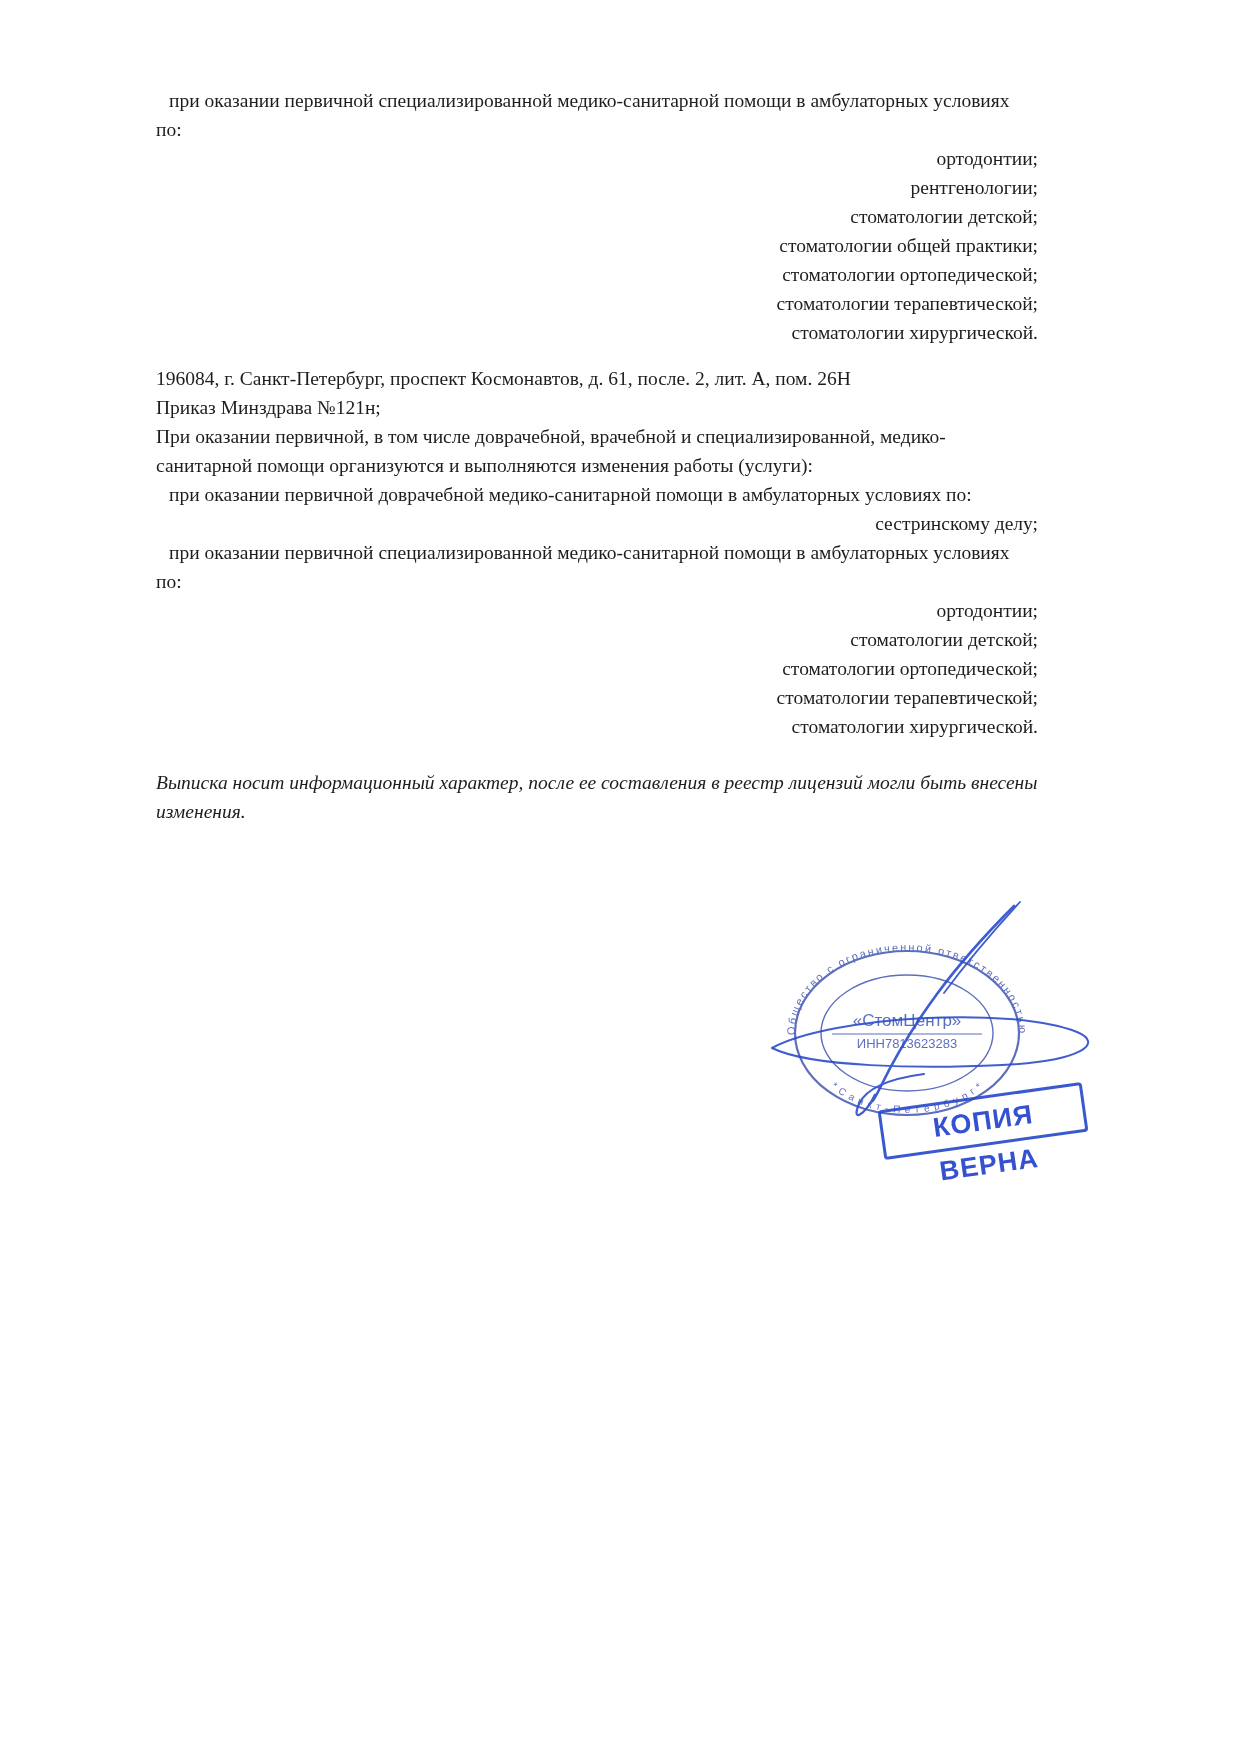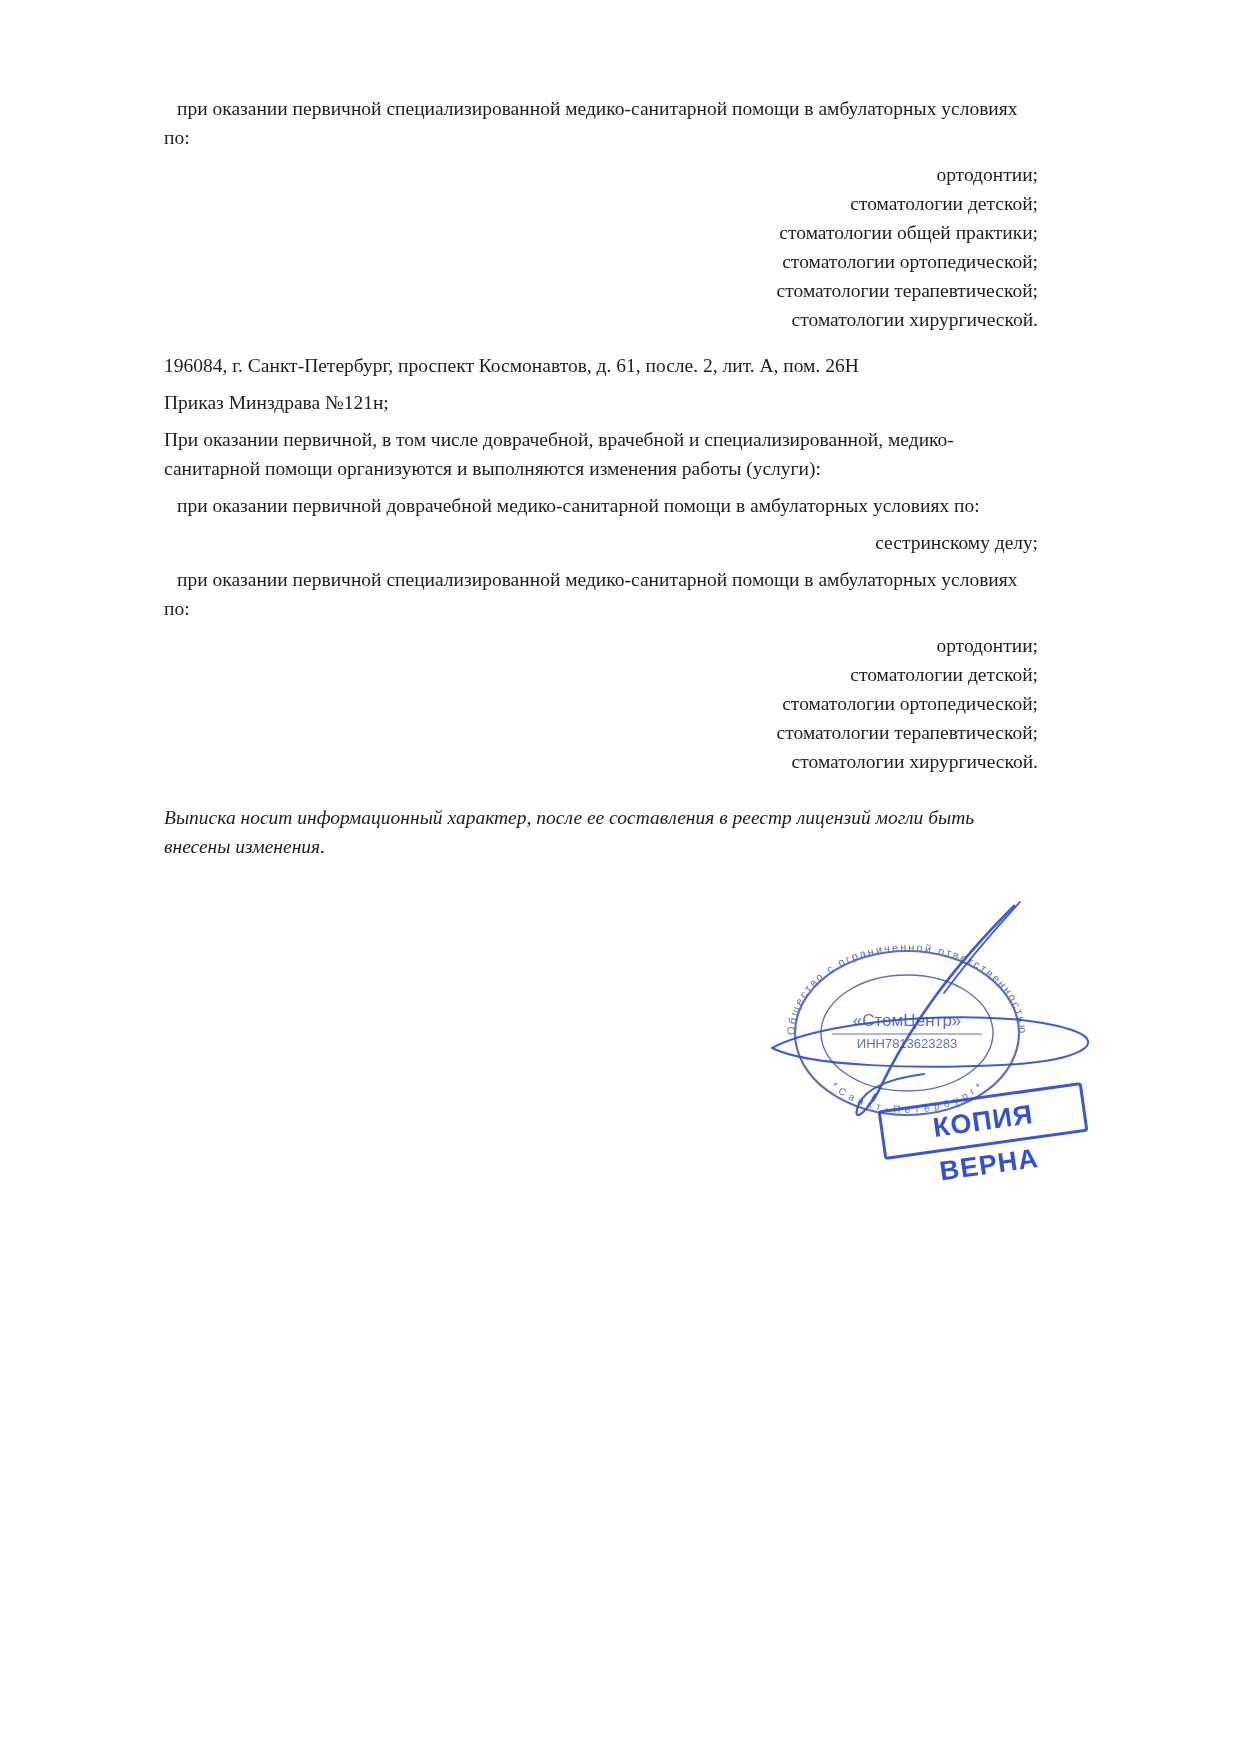--- a/index.html
+++ b/index.html
@@ -12,21 +12,21 @@
     color:#1d1d1f;
     overflow:hidden;
   }
   .content {
     position:absolute;
     left:156px; top:86px;
     width:882px;
     font-size:19.5px;
     line-height:29px;
   }
-  .para { margin:8px; }
+  .para { margin:0; }
   .para.hang { text-indent:13px; }
   .li { margin:0 0 0 26px;text-align:right; }
   .gap-md { margin-top:17px; }
   .gap-lg { margin-top:21px; }
   .gap-xl { margin-top:27px;font-style:italic; }
 
   
   .stamp-zone {
     position:absolute;
     left:752px; top:898px;
@@ -53,20 +53,21 @@
 </style>
 </head>
 <body>
 
 <div class="page">
 
   <div class="content">
 
     <p class="para hang">при оказании первичной специализированной медико-санитарной помощи в амбулаторных условиях по:</p>
     <div class="li">ортодонтии;</div>
+    <div class="li">рентгенологии;</div>
     <div class="li">стоматологии детской;</div>
     <div class="li">стоматологии общей практики;</div>
     <div class="li">стоматологии ортопедической;</div>
     <div class="li">стоматологии терапевтической;</div>
     <div class="li">стоматологии хирургической.</div>
 
     <p class="para gap-md">196084, г. Санкт-Петербург, проспект Космонавтов, д. 61, после. 2, лит. А, пом. 26Н</p>
     <p class="para">Приказ Минздрава №121н;</p>
     <p class="para">При оказании первичной, в том числе доврачебной, врачебной и специализированной, медико-санитарной помощи организуются и выполняются изменения работы (услуги):</p>
     <p class="para hang">при оказании первичной доврачебной медико-санитарной помощи в амбулаторных условиях по:</p>

